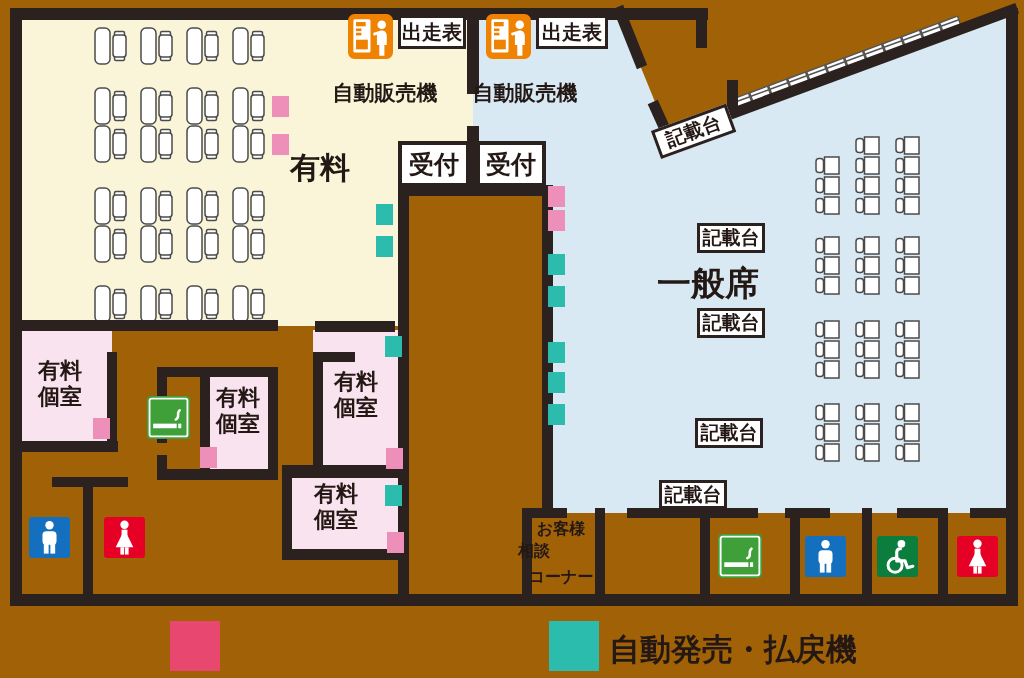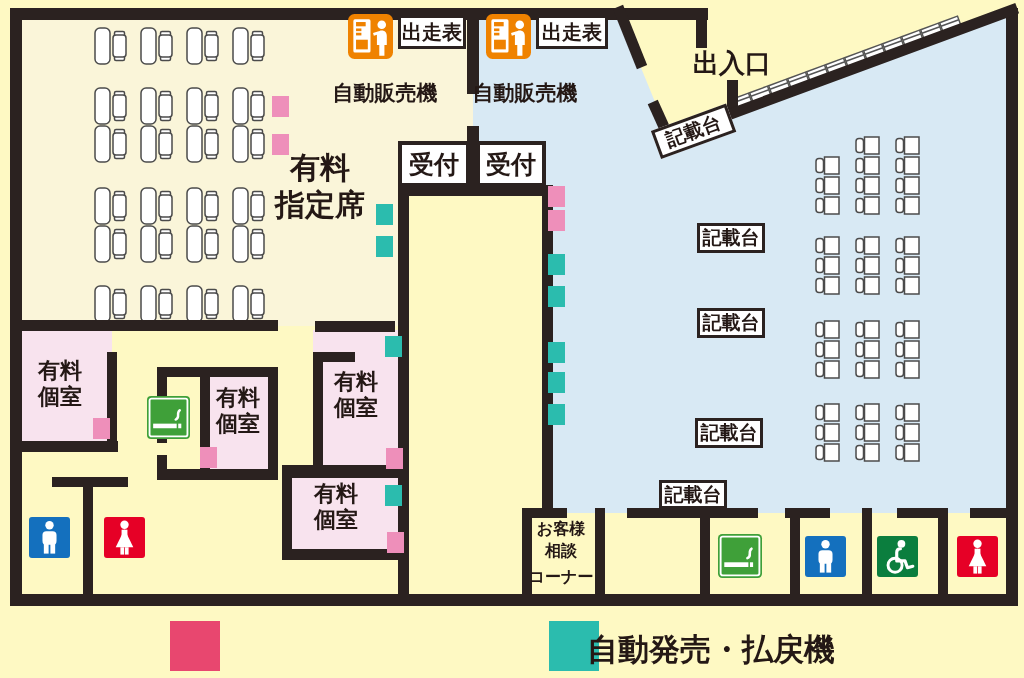--- a/index.html
+++ b/index.html
@@ -1,16 +1,16 @@
 <!DOCTYPE html>
 <html><head>
 <meta charset="utf-8">
 <style>
   html,body{margin:0;padding:0;background:#fff;}
-  #stage{position:relative;width:1024px;height:678px;background:#fef9c3;overflow:hidden;
+  #stage{position:relative;width:1024px;height:678px;background:#a16207;overflow:hidden;
          font-family:"Liberation Sans","DejaVu Sans",sans-serif;color:#241815;}
   #map-svg{position:absolute;left:0;top:0;}
   .lbl{position:absolute;font-weight:700;color:#241815;text-align:center;white-space:nowrap;}
   .boxed{background:#fff;border:3px solid #2b2220;display:flex;align-items:center;justify-content:center;}
   .rot{transform:rotate(-20deg);transform-origin:left center;}
   .legend-label{position:absolute;font-weight:700;font-size:31px;color:#241815;}
 </style>
 </head>
 <body>
 
@@ -392,41 +392,40 @@
       <rect x="170" y="621" width="50" height="50" fill="#e8476f"></rect>
       <rect x="549" y="621" width="50" height="50" fill="#2bbcae"></rect>
     </svg>
 
   <div class="lbl boxed" style="left:398px;top:15px;width:62px;height:28px;font-size:20px;">出走表</div>
   <div class="lbl" style="left:325px;top:81px;width:120px;font-size:21px;line-height:24px;">自動販売機</div>
 
   <div class="lbl boxed" style="left:536px;top:15px;width:66px;height:28px;font-size:20px;">出走表</div>
   <div class="lbl" style="left:455px;top:81px;width:140px;font-size:21px;line-height:24px;">自動販売機</div>
 
-  <div class="lbl" style="left:688px;top:46px;width:88px;font-size:26px;">出入口</div>
 
   <div class="lbl boxed" style="left:398px;top:141px;width:64px;height:38px;font-size:25px;border-width:4px;">受付</div>
   <div class="lbl boxed" style="left:476px;top:141px;width:62px;height:38px;font-size:25px;border-width:4px;">受付</div>
 
   <div class="lbl" style="left:250px;top:150px;width:140px;font-size:30px;line-height:35px;">有料</div>
-  <div class="lbl" style="left:250px;top:187px;width:140px;font-size:30px;line-height:35px;">指定席</div>
+  <div class="lbl" style="left:648px;top:261px;width:120px;font-size:34px;">一般席</div>
 
   <div class="lbl boxed rot" style="left:656px;top:130px;width:74px;height:24px;font-size:19px;">記載台</div>
   <div class="lbl boxed" style="left:697px;top:223px;width:62px;height:24px;font-size:19px;">記載台</div>
   <div class="lbl boxed" style="left:697px;top:308px;width:62px;height:24px;font-size:19px;">記載台</div>
   <div class="lbl boxed" style="left:695px;top:418px;width:62px;height:24px;font-size:19px;">記載台</div>
   <div class="lbl boxed" style="left:659px;top:480px;width:62px;height:23px;font-size:19px;">記載台</div>
 
   <div class="lbl" style="left:18px;top:358px;width:84px;font-size:22px;line-height:25px;">有料</div>
   <div class="lbl" style="left:18px;top:384px;width:84px;font-size:22px;line-height:25px;">個室</div>
   <div class="lbl" style="left:196px;top:385px;width:84px;font-size:22px;line-height:25px;">有料</div>
   <div class="lbl" style="left:196px;top:411px;width:84px;font-size:22px;line-height:25px;">個室</div>
   <div class="lbl" style="left:314px;top:369px;width:84px;font-size:22px;line-height:25px;">有料</div>
   <div class="lbl" style="left:314px;top:395px;width:84px;font-size:22px;line-height:25px;">個室</div>
   <div class="lbl" style="left:294px;top:481px;width:84px;font-size:22px;line-height:25px;">有料</div>
   <div class="lbl" style="left:294px;top:507px;width:84px;font-size:22px;line-height:25px;">個室</div>
 
   <div class="lbl" style="left:524px;top:518px;width:74px;font-size:16px;line-height:21px;">お客様</div>
-  <div class="lbl" style="left:524px;top:540px;width:74px;font-size:16px;line-height:21px;">相談</div>
+  <div class="lbl" style="left:497px;top:540px;width:74px;font-size:16px;line-height:21px;">相談</div>
   <div class="lbl" style="left:524px;top:566px;width:74px;font-size:16px;line-height:21px;">コーナー</div>
 
-  <div class="legend-label" style="left:587px;top:629px;text-align:center;">自動発売・払戻機</div>
+  <div class="legend-label" style="left:609px;top:629px;text-align:center;">自動発売・払戻機</div>
 </div>
 
 </body></html>

